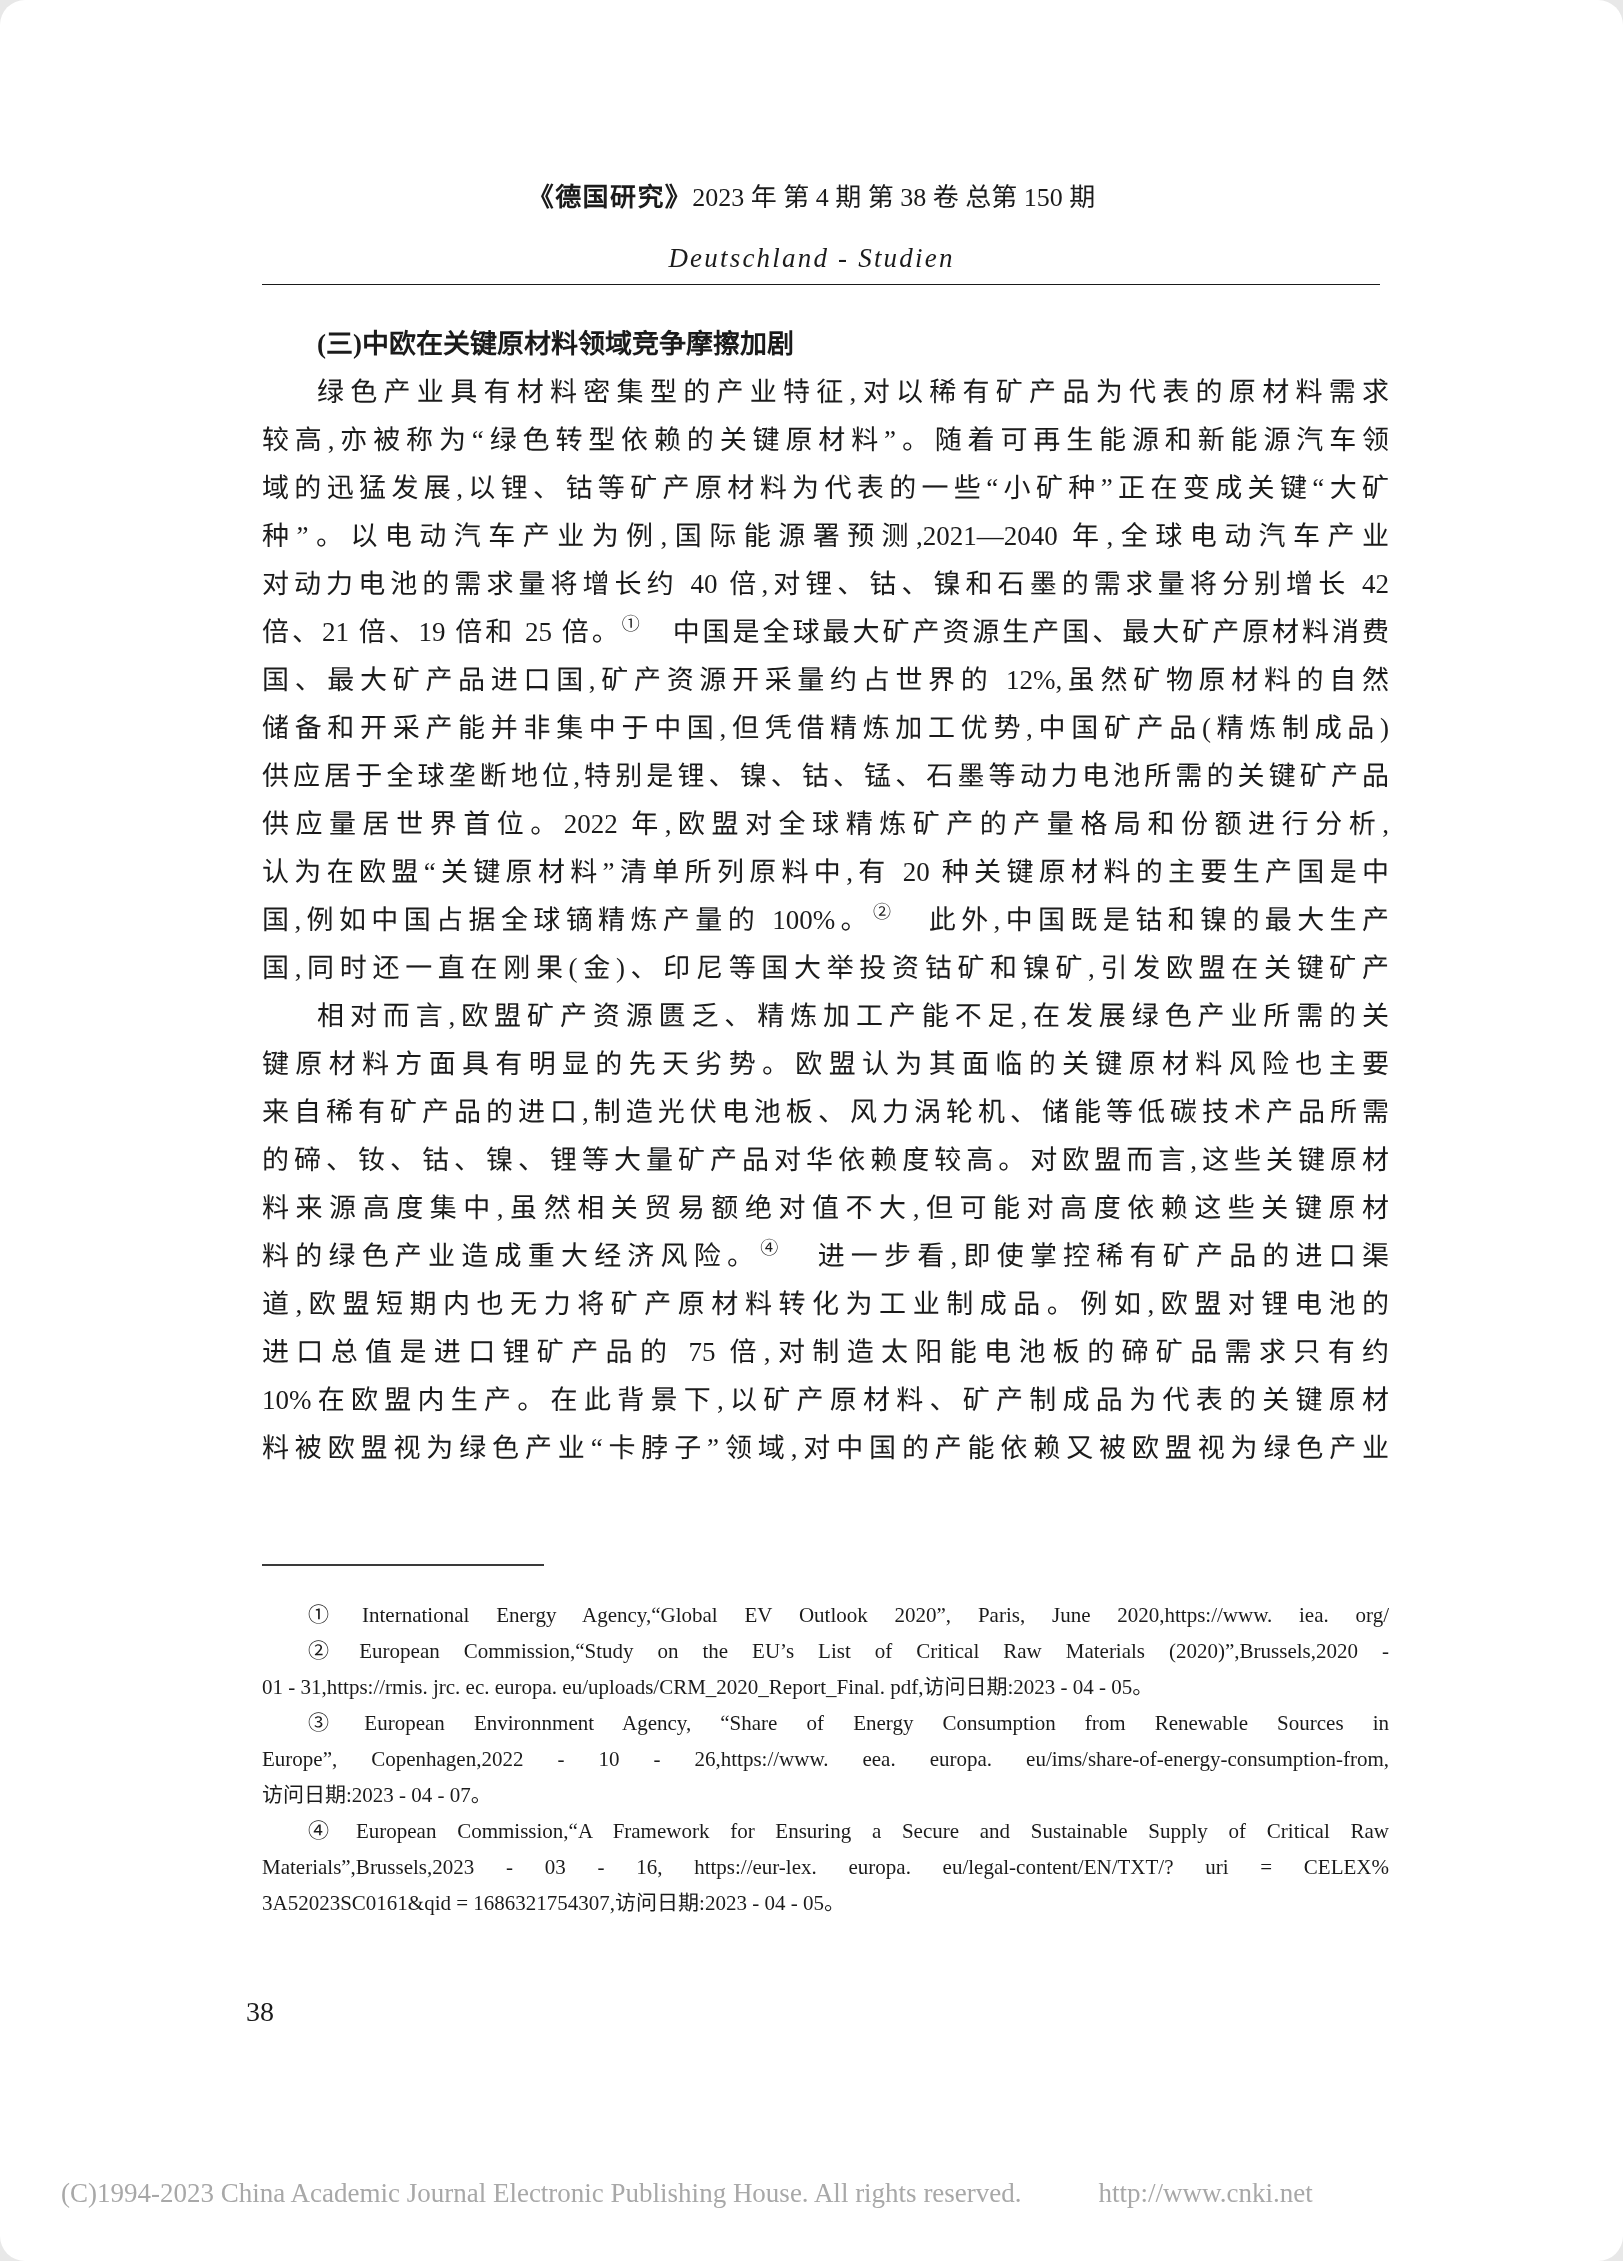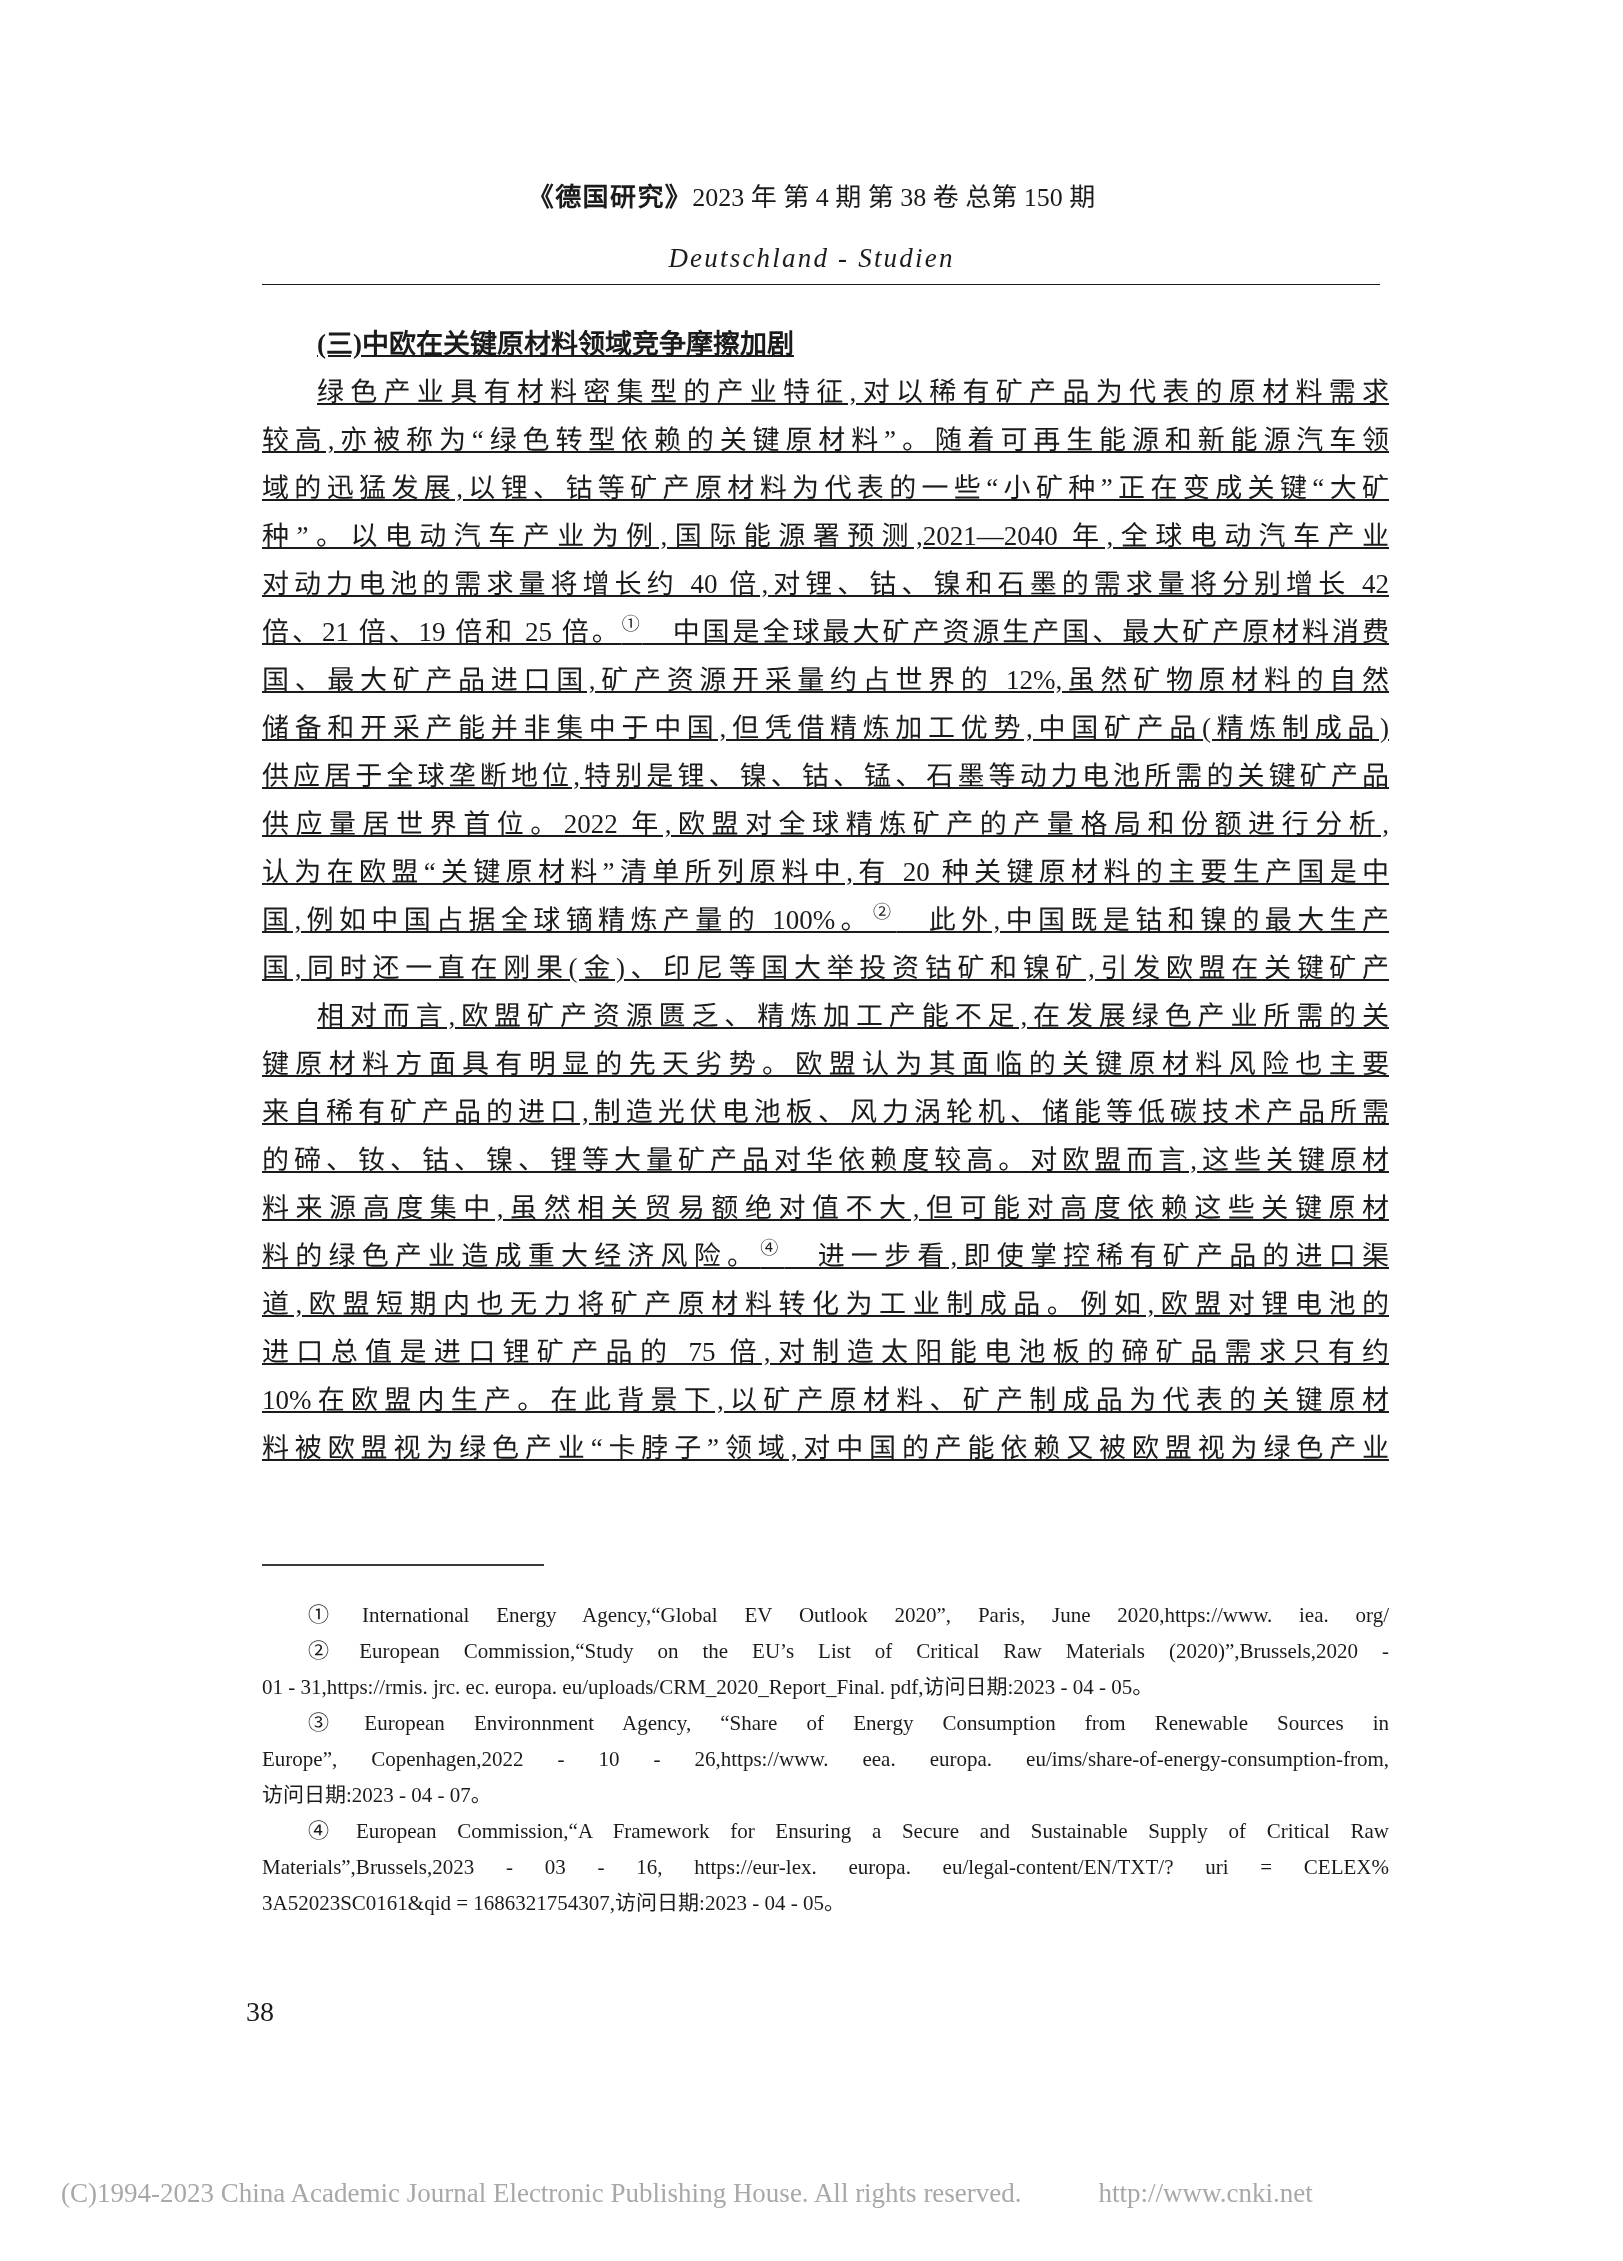--- a/index.html
+++ b/index.html
@@ -1,27 +1,27 @@
 <!DOCTYPE html>
 <html lang="zh-CN" style="font-size:11.5px"><head>
 <meta charset="utf-8">
 <style>
   html,body{margin:0;padding:0;background:#e8e8e8;}
   #page{position:relative;width:1623px;height:2261px;background:#ffffff;
-        font-family:"Liberation Serif","DejaVu Serif",serif;color:#1b1b1b;overflow:hidden;}
+        font-family:"Liberation Serif","DejaVu Serif",serif;color:#1b1b1b;overflow:hidden;border-radius:25px;}
 
   .header1{position:absolute;top:181px;left:0;width:100%;text-align:center;
            font-size:26px;line-height:32px;}
   .header1 .journal{font-weight:bold;font-family:"Liberation Sans","DejaVu Sans",sans-serif;
            letter-spacing:1.4px;}
   .header2{position:absolute;top:242px;left:0;width:100%;text-align:center;
            font-style:italic;font-size:27px;line-height:32px;letter-spacing:2.2px;}
   .hrule{position:absolute;top:284px;left:262px;width:1118px;height:1.4px;background:#1a1a1a;}
 
-  .bodyblock{position:absolute;left:262px;top:320px;width:1127px;font-size:27px;text-decoration:underline;}
+  .bodyblock{position:absolute;left:262px;top:320px;width:1127px;font-size:27px;}
   .bline{height:48px;line-height:48px;white-space:nowrap;}
   .j{text-align:justify;text-align-last:justify;white-space:normal;}
   .indent{padding-left:55px;}
   .title{font-weight:bold;padding-left:55px;text-align:left;}
   .last{text-align:left;text-align-last:left;}
   sup.ref{font-size:18px;vertical-align:10.8px;line-height:0;}
 
   .fnsep{position:absolute;top:1564px;left:262px;width:282px;height:2.2px;background:#3a3a3a;}
   .fnblock{position:absolute;left:262px;top:1597px;width:1127px;font-size:21px;}
   .fline{height:36px;line-height:36px;}

